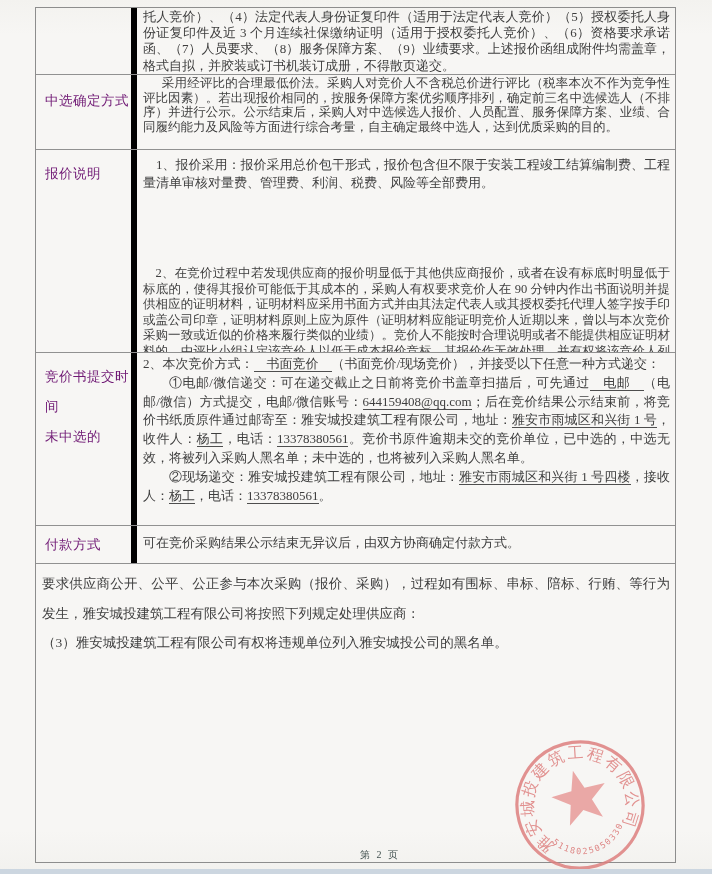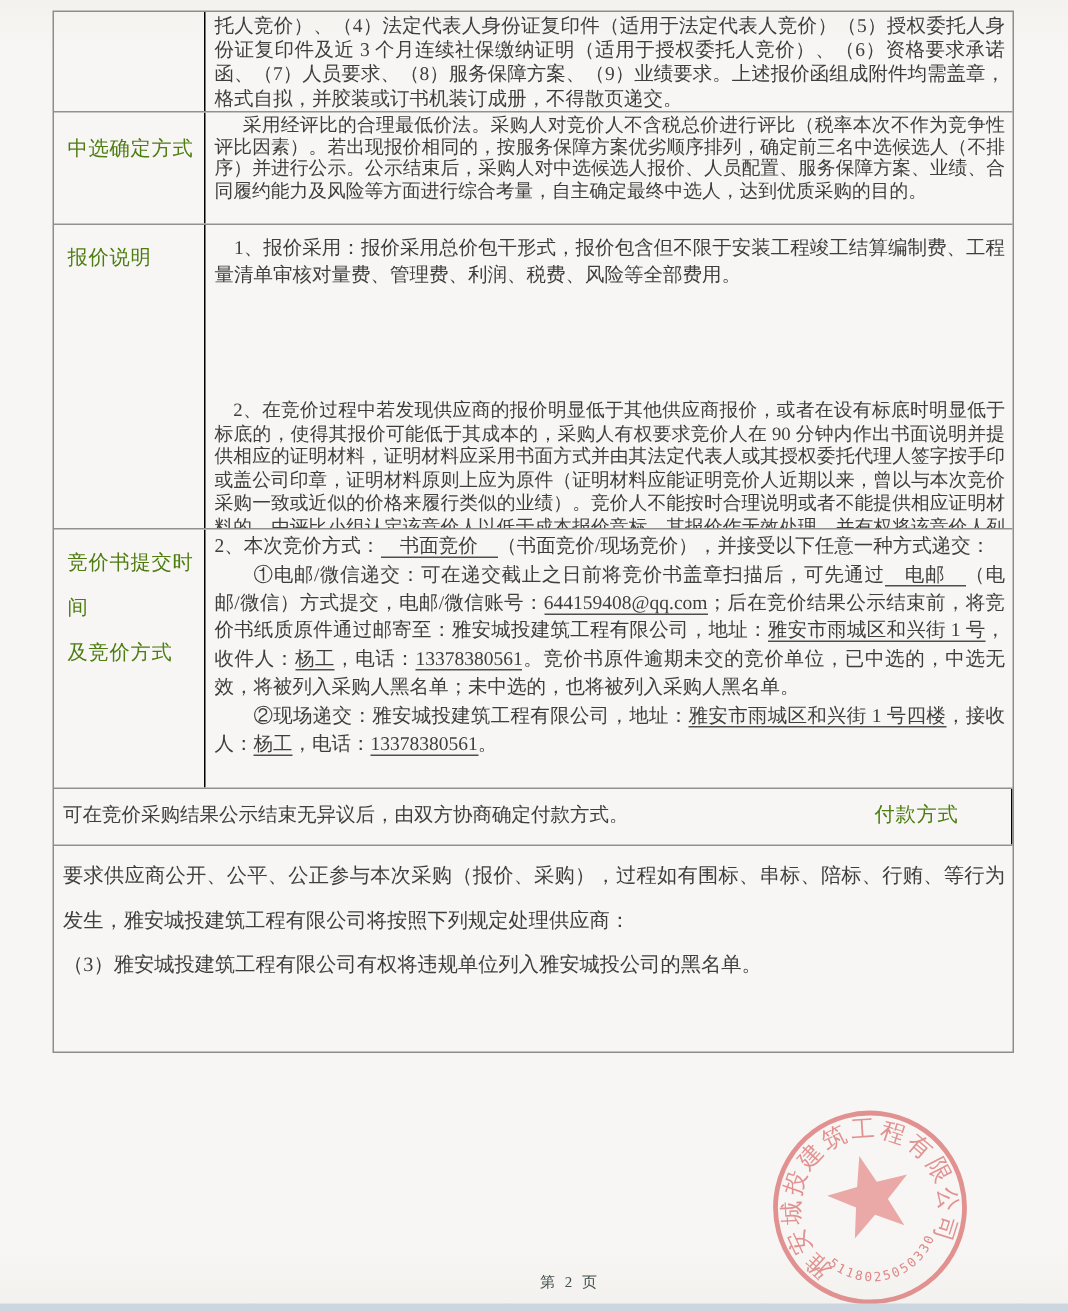--- a/index.html
+++ b/index.html
@@ -4,29 +4,29 @@
 <style>
   html,body{margin:0;padding:0;}
   body{
     width:712px;height:874px;position:relative;overflow:hidden;
     background:linear-gradient(180deg,#f3f2ef 0%,#f7f6f4 4%,#f7f6f4 95%,#f2f1ee 100%);
     font-family:"Liberation Serif","DejaVu Serif",serif;
     color:#3e3e3e;
     -webkit-font-smoothing:antialiased;
   }
   .doc-table{
-    position:absolute;left:35px;top:7px;width:641px;height:695px;
+    position:absolute;left:35px;top:7px;width:641px;height:856px;
     border:1px solid #8d8d8d;box-sizing:border-box;background:transparent;
   }
   .trow{display:flex;border-bottom:1px solid #919191;box-sizing:border-box;overflow:hidden;}
   .trow:last-child{border-bottom:none;}
   .cell{box-sizing:border-box;overflow:hidden;}
   .label{
-    width:101px;flex:0 0 101px;border-right:1px solid #000000;
-    padding-left:9px;font-size:13.5px;color:#4d7c0f;letter-spacing:.5px;line-height:17px;font-family:Liberation Mono, monospace;
+    width:101px;flex:0 0 101px;border-right:6px solid #000000;
+    padding-left:9px;font-size:13.5px;color:#701a75;letter-spacing:.5px;line-height:17px;
   }
   .content{flex:1;padding:0 5px 0 6px;font-size:13px;text-align:justify;}
   .content p{margin:0;}
   .u{border-bottom:1px solid #4e4e4e;white-space:pre;}
   
   .row-0{height:67px}.row-0 .content{padding-top:1px;line-height:16.2px}
   .row-1{height:75px}.row-1 .content{padding-top:1px;line-height:14.6px;font-size:12.5px}
   .row-1 .label{padding-top:17px}
   .row-2{height:203px}
   .row-2 .content{padding-top:6px}
@@ -69,34 +69,34 @@
         <div>报价说明</div>
       </div>
       <div class="cell content">
         <p style="text-indent: 1em;"><span>1、报价采用：报价采用总价包干形式，报价包含但不限于安装工程竣工结算编制费、工程量清单审核对量费、管理费、利润、税费、风险等全部费用。</span></p>
         <p class="gap" style="text-indent: 1em;"><span>2、在竞价过程中若发现供应商的报价明显低于其他供应商报价，或者在设有标底时明显低于标底的，使得其报价可能低于其成本的，采购人有权要求竞价人在 90 分钟内作出书面说明并提供相应的证明材料，证明材料应采用书面方式并由其法定代表人或其授权委托代理人签字按手印或盖公司印章，证明材料原则上应为原件（证明材料应能证明竞价人近期以来，曾以与本次竞价采购一致或近似的价格来履行类似的业绩）。竞价人不能按时合理说明或者不能提供相应证明材料的，由评比小组认定该竞价人以低于成本报价竞标，其报价作无效处理，并有权将该竞价人列入雅安城投公司黑名单。</span></p>
       </div>
     </div>
     <div class="trow row-3">
       <div class="cell label">
         <div>竞价书提交时间</div>
-        <div>及竞价方式</div>
+        <div>未中选的</div>
       </div>
       <div class="cell content">
         <p><span>2、本次竞价方式：</span><span class="u">　书面竞价　</span><span>（书面竞价/现场竞价），并接受以下任意一种方式递交：</span></p>
         <p style="text-indent: 2em;"><span>①电邮/微信递交：可在递交截止之日前将竞价书盖章扫描后，可先通过</span><span class="u">　电邮　</span><span>（电邮/微信）方式提交，电邮/微信账号：</span><span class="u">644159408@qq.com</span><span>；后在竞价结果公示结束前，将竞价书纸质原件通过邮寄至：雅安城投建筑工程有限公司，地址：</span><span class="u">雅安市雨城区和兴街 1 号</span><span>，收件人：</span><span class="u">杨工</span><span>，电话：</span><span class="u">13378380561</span><span>。竞价书原件逾期未交的竞价单位，已中选的，中选无效，将被列入采购人黑名单；未中选的，也将被列入采购人黑名单。</span></p>
         <p style="text-indent: 2em;"><span>②现场递交：雅安城投建筑工程有限公司，地址：</span><span class="u">雅安市雨城区和兴街 1 号四楼</span><span>，接收人：</span><span class="u">杨工</span><span>，电话：</span><span class="u">13378380561</span><span>。</span></p>
       </div>
     </div>
     <div class="trow row-4">
+      <div class="cell label">
+        <div>付款方式</div>
+      </div>
       <div class="cell content">
         <p><span>可在竞价采购结果公示结束无异议后，由双方协商确定付款方式。</span></p>
-      </div>
-      <div class="cell label">
-        <div>付款方式</div>
       </div>
     </div>
     <div class="trow row-5">
       <div class="cell content">
         <p><span>要求供应商公开、公平、公正参与本次采购（报价、采购），过程如有围标、串标、陪标、行贿、等行为发生，雅安城投建筑工程有限公司将按照下列规定处理供应商：</span></p>
         <p><span>（3）雅安城投建筑工程有限公司有权将违规单位列入雅安城投公司的黑名单。</span></p>
       </div>
     </div>
   </div>
 

